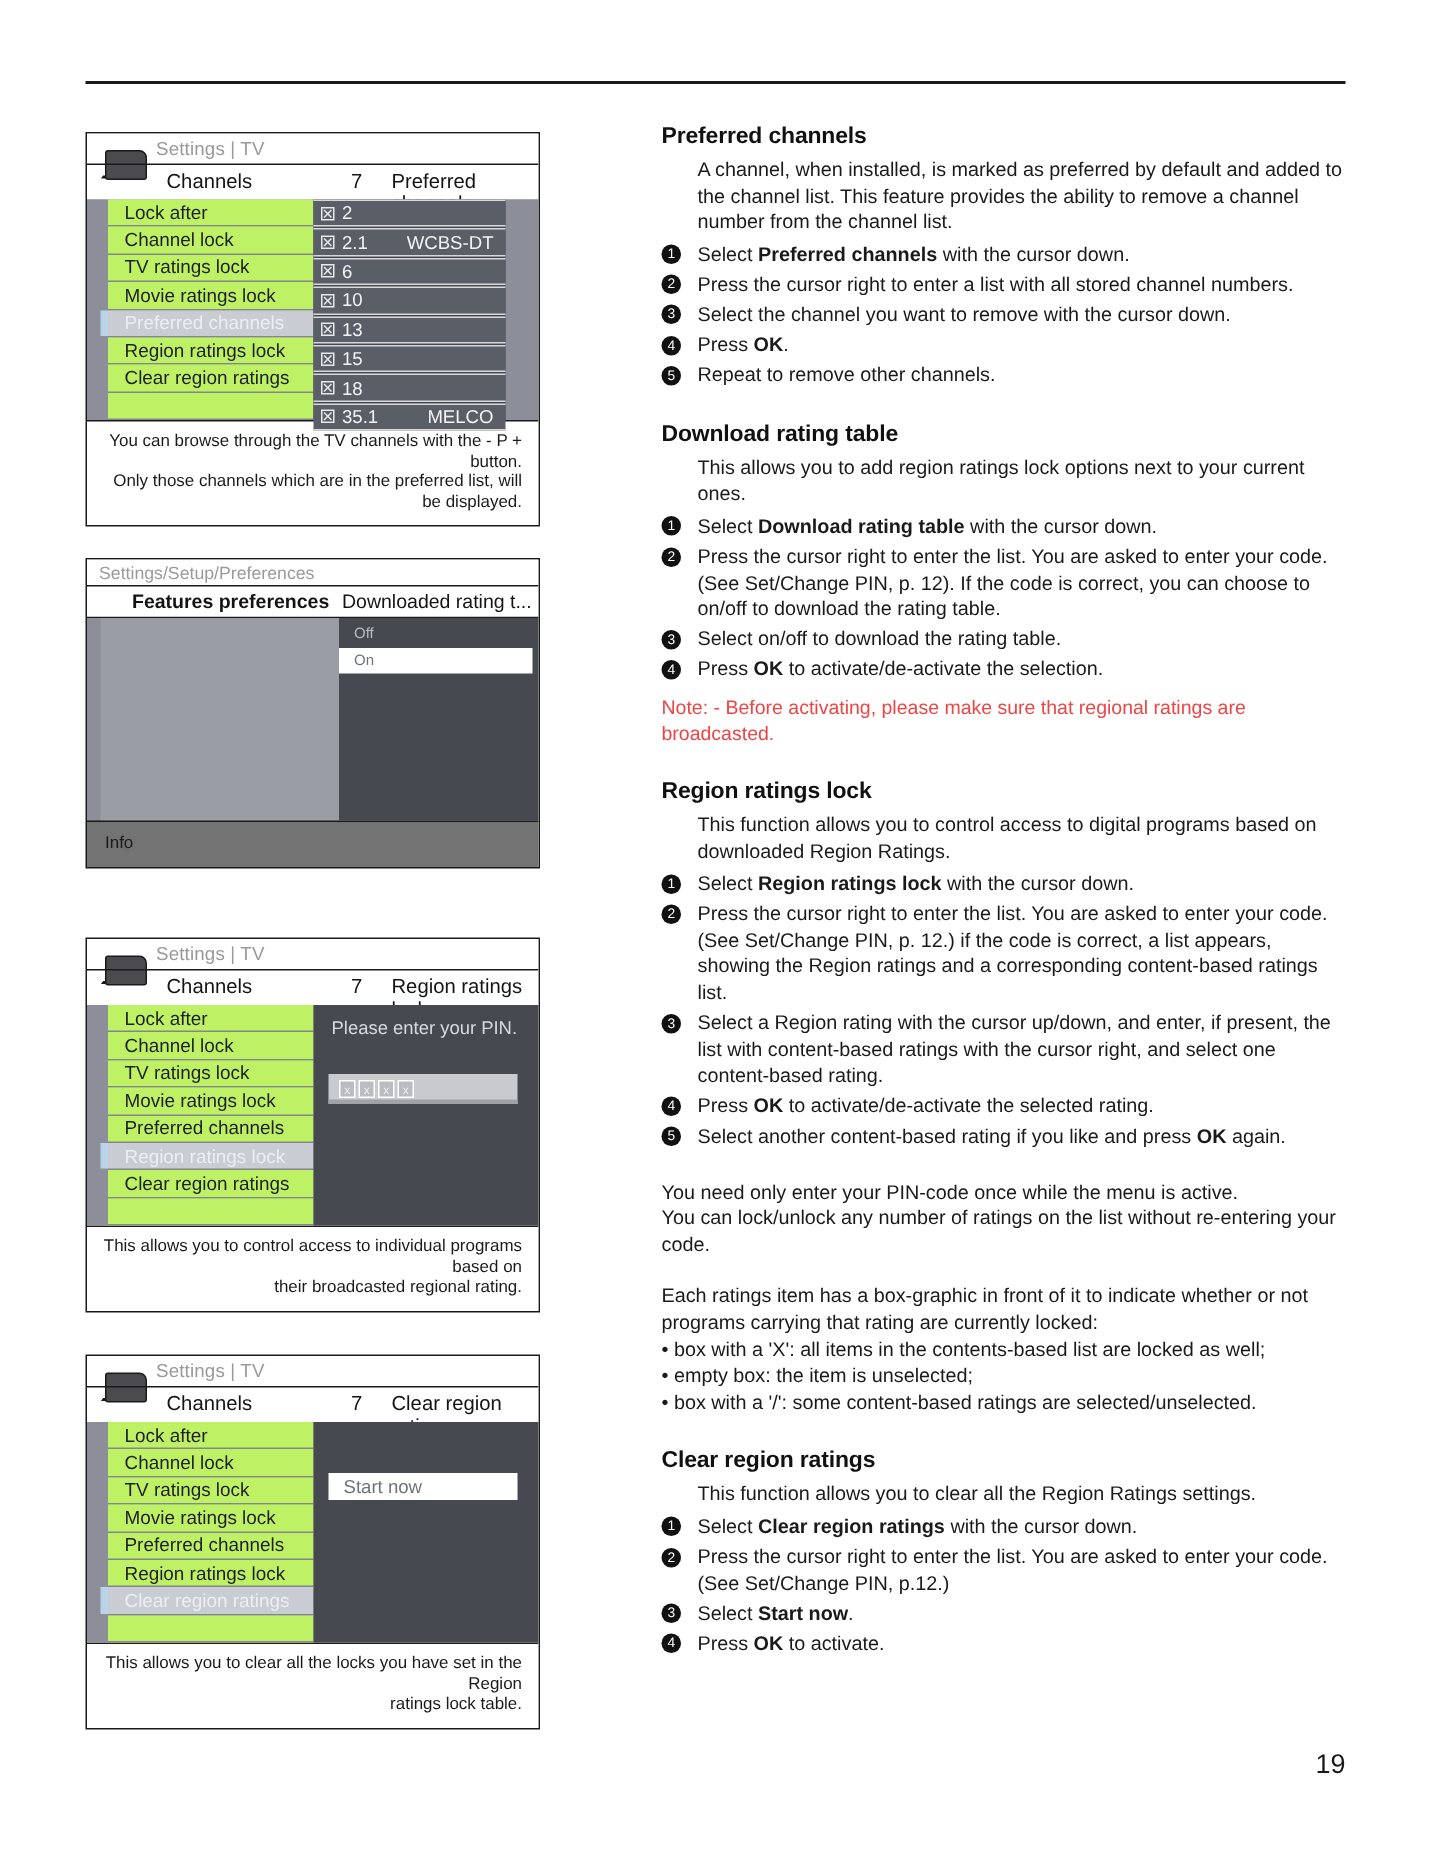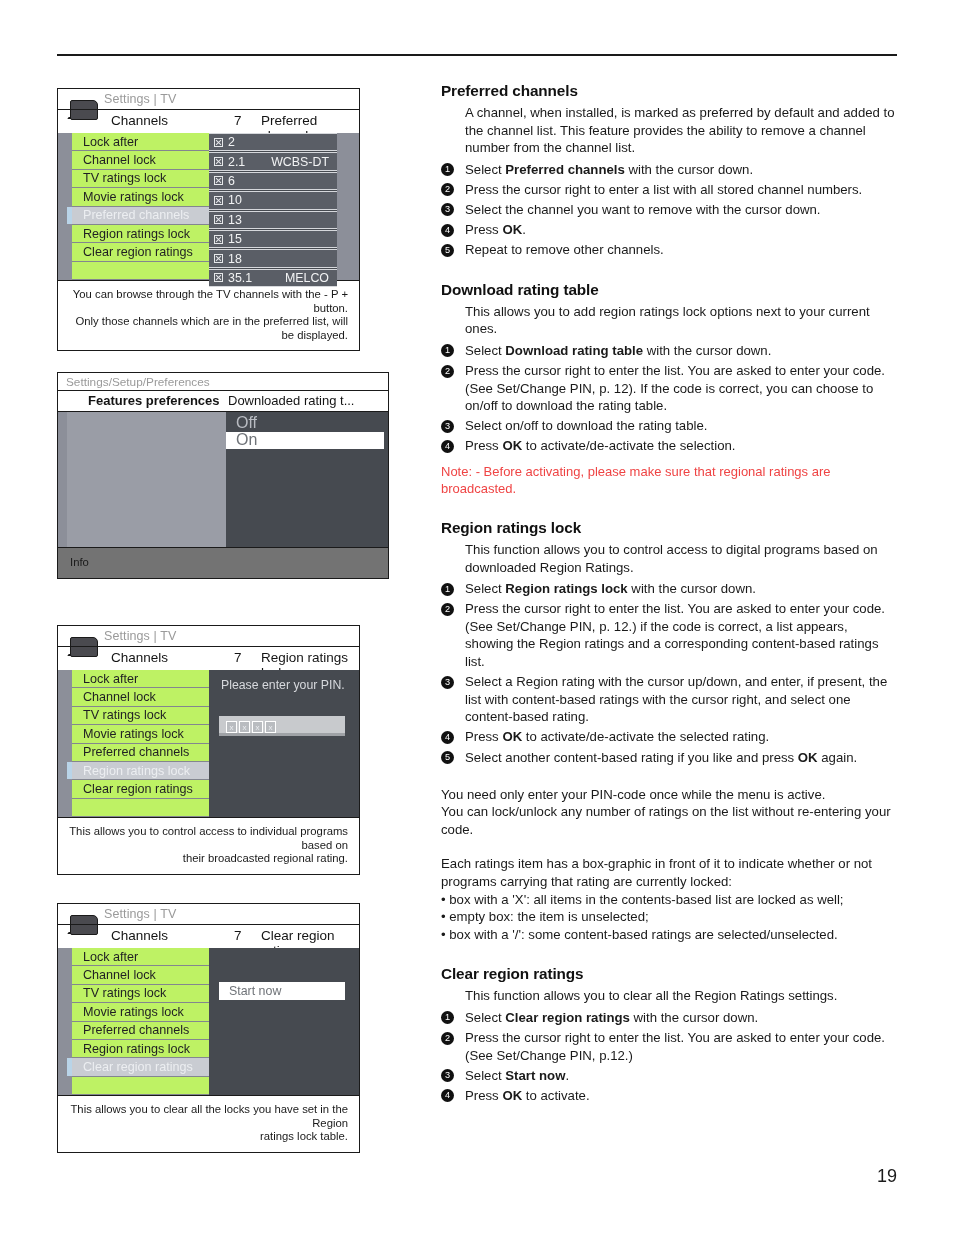--- a/index.html
+++ b/index.html
@@ -107,21 +107,21 @@
   .shot2-hdr{
     position:absolute;left:0;right:0;top:17px;height:21px;border-top:1.2px solid #1a1a1a;
   }
   .shot2-hdr .c1{position:absolute;left:30px;top:2px;font-size:13px;font-weight:bold;color:#141414;}
   .shot2-hdr .c2{position:absolute;left:170px;top:2px;font-size:13px;color:#141414;}
   .shot2-body{display:flex;height:135px;border-top:1.2px solid #1a1a1a;}
   .shot2-left{width:168px;background:#9a9da6;position:relative;}
   .shot2-left .mrow{height:17.6px;}
   .shot2-left .edge{position:absolute;left:0;top:0;width:9px;height:100%;background:#8c8f99;}
   .shot2-right{flex:1;background:#464a50;position:relative;padding-top:2px;}
-  .opt{height:17.6px;display:flex;align-items:center;padding-left:10px;font-size:16px;color:#b9bcc2;}
+  .opt{height:17.6px;display:flex;align-items:center;padding-left:10px;font-size:10px;color:#b9bcc2;}
   .opt.on{background:#ffffff;color:#6f7378;margin-right:4px;}
   .shot2-info{border-top:1.2px solid #1a1a1a;background:#737373;height:30px;position:relative;}
   .shot2-info span{position:absolute;left:12px;top:8px;font-size:11.3px;color:#1a1a1a;}
 
   
   .pin-msg{position:absolute;left:12px;top:8px;font-size:12.3px;color:#d7d9dd;text-align:right;}
   .pin-bar{
     position:absolute;left:10px;top:46px;right:14px;height:17px;
     background:#c8cacd;border-bottom:3px solid #9fa2a6;
   }
@@ -258,21 +258,21 @@
           </div>
         </div>
       <div style="width:22px;background:#8c8f99;flex:0 0 22px;"></div>
     </div>
     <div class="shot-foot" id="f0">
         <p>You can browse through the TV channels with the - P + button.</p>
         <p>Only those channels which are in the preferred list, will be displayed.</p>
       </div>
   </div>
 
-  <div class="shot" id="shot1" style="top:372px;width:332px;">
+  <div class="shot" id="shot1" style="top:372px;width:303px;">
     <div class="shot2-top">
       <div class="shot2-crumb">Settings/Setup/Preferences</div>
       <div class="shot2-hdr">
         <span class="c1">Features preferences</span>
         <span class="c2">Downloaded rating t...</span>
       </div>
     </div>
     <div class="shot2-body">
       <div class="shot2-left">
         <div class="edge"></div>

